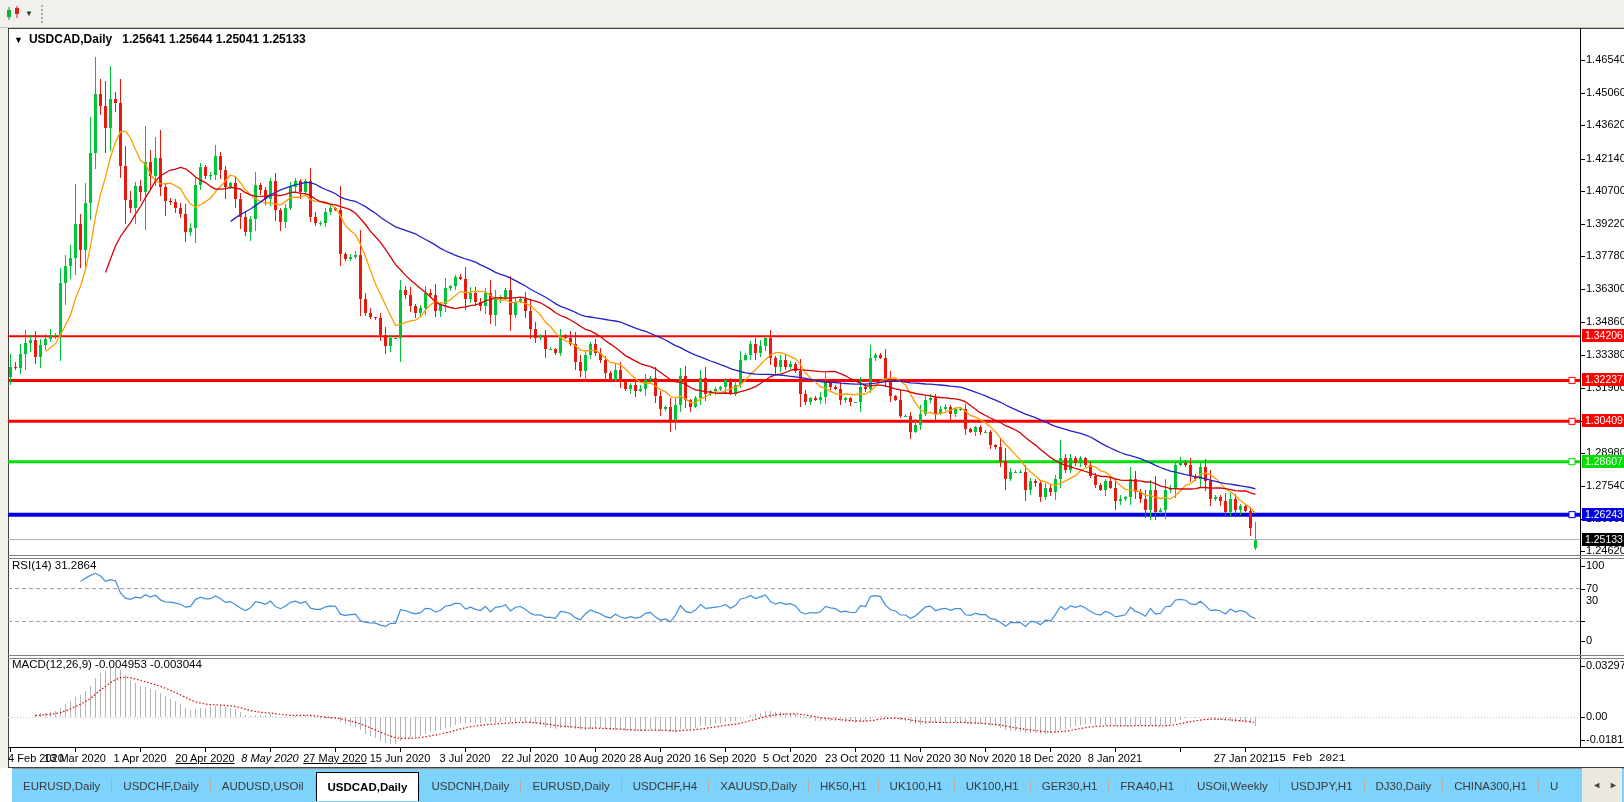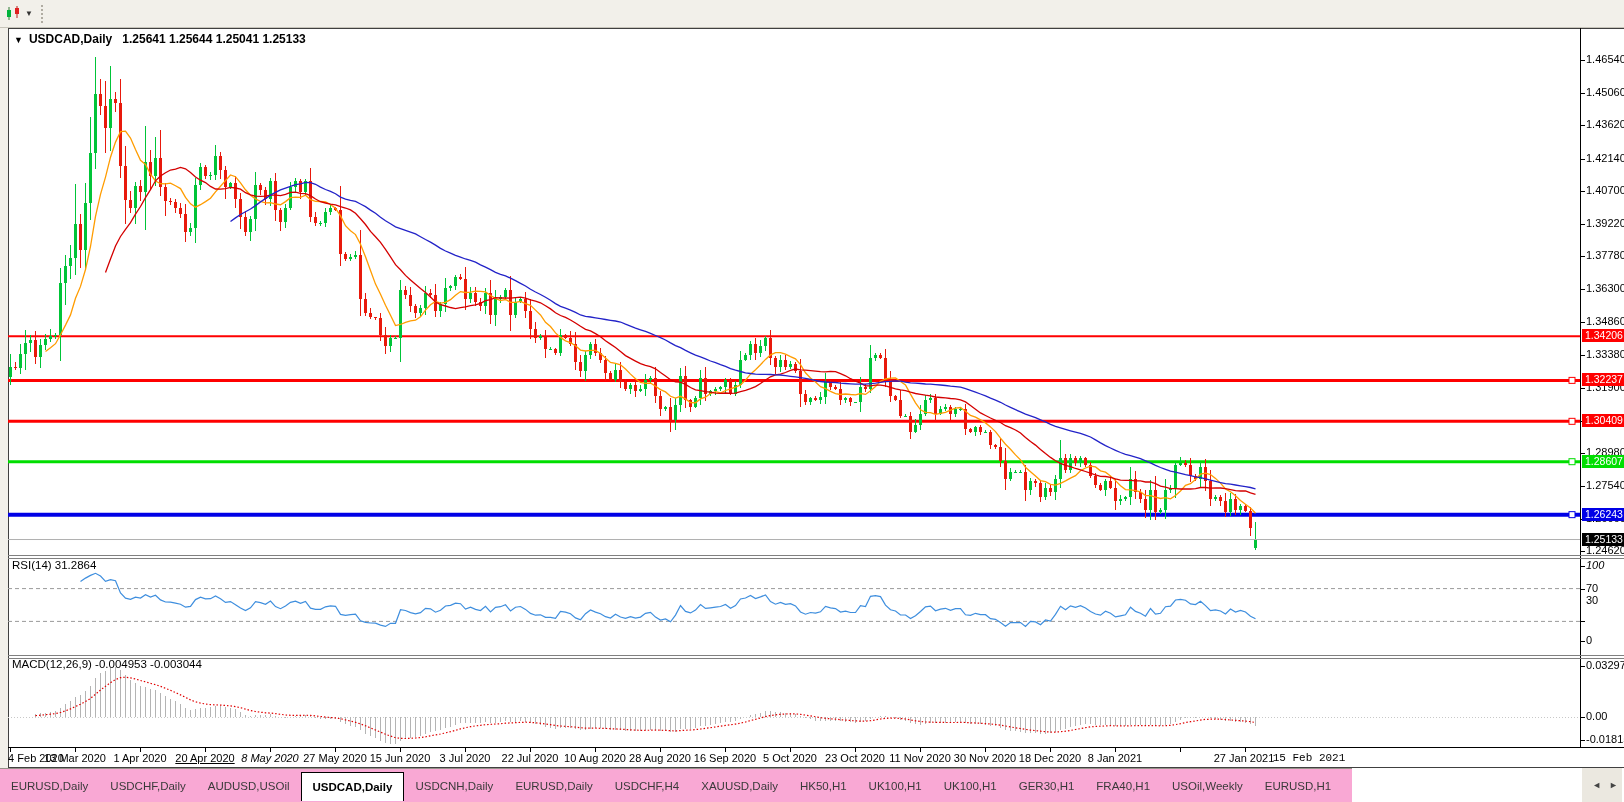--- a/index.html
+++ b/index.html
@@ -21,21 +21,21 @@
   
   .ovl{position:absolute;z-index:3;color:#000;white-space:nowrap;}
   #title{left:14px;top:32px;font-size:12px;font-weight:bold;}
   #title .tglyph{font-size:9px;margin-right:6px;}
   #title .ohlc{font-weight:bold;margin-left:10px;}
   .axlab{font-size:11px;left:1586px;}
   .badge{left:1582px;font-size:10.5px;line-height:13px;padding:0 3px;color:#fff;z-index:5;}
   .panelab{font-size:11.5px;left:12px;}
   .datelab{top:752px;font-size:11px;}
   
-  #tabbar{position:absolute;left:0;top:768px;width:1352px;height:34px;background:#f9a8d4;
+  #tabbar{position:absolute;left:12px;top:768px;width:1612px;height:34px;background:#7dd3fc;
           border-top:1px solid #96938a;display:flex;align-items:flex-start;overflow:hidden;z-index:6;}
   .tab{display:flex;align-items:center;height:26px;margin-top:4px;padding:0 11px;
        font-size:11.5px;color:#3a3a3a;cursor:default;white-space:nowrap;}
   .tab.active{background:#fff;border:1px solid #000;border-bottom:none;height:28px;margin-top:3px;
               font-weight:bold;color:#000;}
   .tabsep{width:1px;height:14px;background:#b3b0a6;margin-top:10px;}
   #tabarrows{position:absolute;right:2px;top:768px;height:34px;display:flex;align-items:center;
              background:#EBE8E0;padding-left:6px;z-index:7;}
   #tabarrows span{font-size:9px;color:#444;padding:2px 4px;cursor:default;}
 </style>
@@ -89,21 +89,21 @@
       <div class="tab">UK100,H1</div>
       <div class="tabsep"></div>
       <div class="tab">UK100,H1</div>
       <div class="tabsep"></div>
       <div class="tab">GER30,H1</div>
       <div class="tabsep"></div>
       <div class="tab">FRA40,H1</div>
       <div class="tabsep"></div>
       <div class="tab">USOil,Weekly</div>
       <div class="tabsep"></div>
-      <div class="tab">EURUSD,H1</div>
+      <div class="tab">USDJPY,H1</div>
       <div class="tabsep"></div>
       <div class="tab">DJ30,Daily</div>
       <div class="tabsep"></div>
       <div class="tab">CHINA300,H1</div>
       <div class="tabsep"></div>
       <div class="tab">U</div>
     </div>
   <div id="tabarrows">
     <span>◄</span>
     <span>►</span>
@@ -946,33 +946,33 @@
     <div class="ovl axlab" style="top: 249.224px;">1.37780</div>
     <div class="ovl axlab" style="top: 282.376px;">1.36300</div>
     <div class="ovl axlab" style="top: 314.632px;">1.34860</div>
     <div class="ovl axlab" style="top: 347.784px;">1.33380</div>
     <div class="ovl axlab" style="top: 380.936px;">1.31900</div>
     <div class="ovl axlab" style="top: 414.088px;">1.30420</div>
     <div class="ovl axlab" style="top: 446.344px;">1.28980</div>
     <div class="ovl axlab" style="top: 478.6px;">1.27540</div>
     <div class="ovl axlab" style="top: 511.752px;">1.26060</div>
     <div class="ovl axlab" style="top: 544.008px;">1.24620</div>
-    <div class="ovl axlab" style="top: 559px; font-style: italic;">100</div>
+    <div class="ovl axlab" style="top: 559px;">100</div>
     <div class="ovl axlab" style="top: 582px;">70</div>
     <div class="ovl axlab" style="top: 594px;">30</div>
     <div class="ovl axlab" style="top: 634px;">0</div>
     <div class="ovl axlab" style="top: 659px;">0.032972</div>
     <div class="ovl axlab" style="top: 710px;">0.00</div>
     <div class="ovl axlab" style="top: 733px;">-0.018154</div>
     <div class="ovl datelab" style="left: 2px;">24 Feb 2020</div>
     <div class="ovl datelab" style="left: 75px; transform: translateX(-50%);">13 Mar 2020</div>
     <div class="ovl datelab" style="left: 140px; transform: translateX(-50%);">1 Apr 2020</div>
     <div class="ovl datelab" style="left: 205px; transform: translateX(-50%); text-decoration: underline;">20 Apr 2020</div>
     <div class="ovl datelab" style="left: 270px; transform: translateX(-50%); font-style: italic;">8 May 2020</div>
-    <div class="ovl datelab" style="left: 335px; transform: translateX(-50%);">27 May 2020</div>
+    <div class="ovl datelab" style="left: 335px; transform: translateX(-50%); text-decoration: underline;">27 May 2020</div>
     <div class="ovl datelab" style="left: 400px; transform: translateX(-50%);">15 Jun 2020</div>
     <div class="ovl datelab" style="left: 465px; transform: translateX(-50%);">3 Jul 2020</div>
     <div class="ovl datelab" style="left: 530px; transform: translateX(-50%);">22 Jul 2020</div>
     <div class="ovl datelab" style="left: 595px; transform: translateX(-50%);">10 Aug 2020</div>
     <div class="ovl datelab" style="left: 660px; transform: translateX(-50%);">28 Aug 2020</div>
     <div class="ovl datelab" style="left: 725px; transform: translateX(-50%);">16 Sep 2020</div>
     <div class="ovl datelab" style="left: 790px; transform: translateX(-50%);">5 Oct 2020</div>
     <div class="ovl datelab" style="left: 855px; transform: translateX(-50%);">23 Oct 2020</div>
     <div class="ovl datelab" style="left: 920px; transform: translateX(-50%);">11 Nov 2020</div>
     <div class="ovl datelab" style="left: 985px; transform: translateX(-50%);">30 Nov 2020</div>

